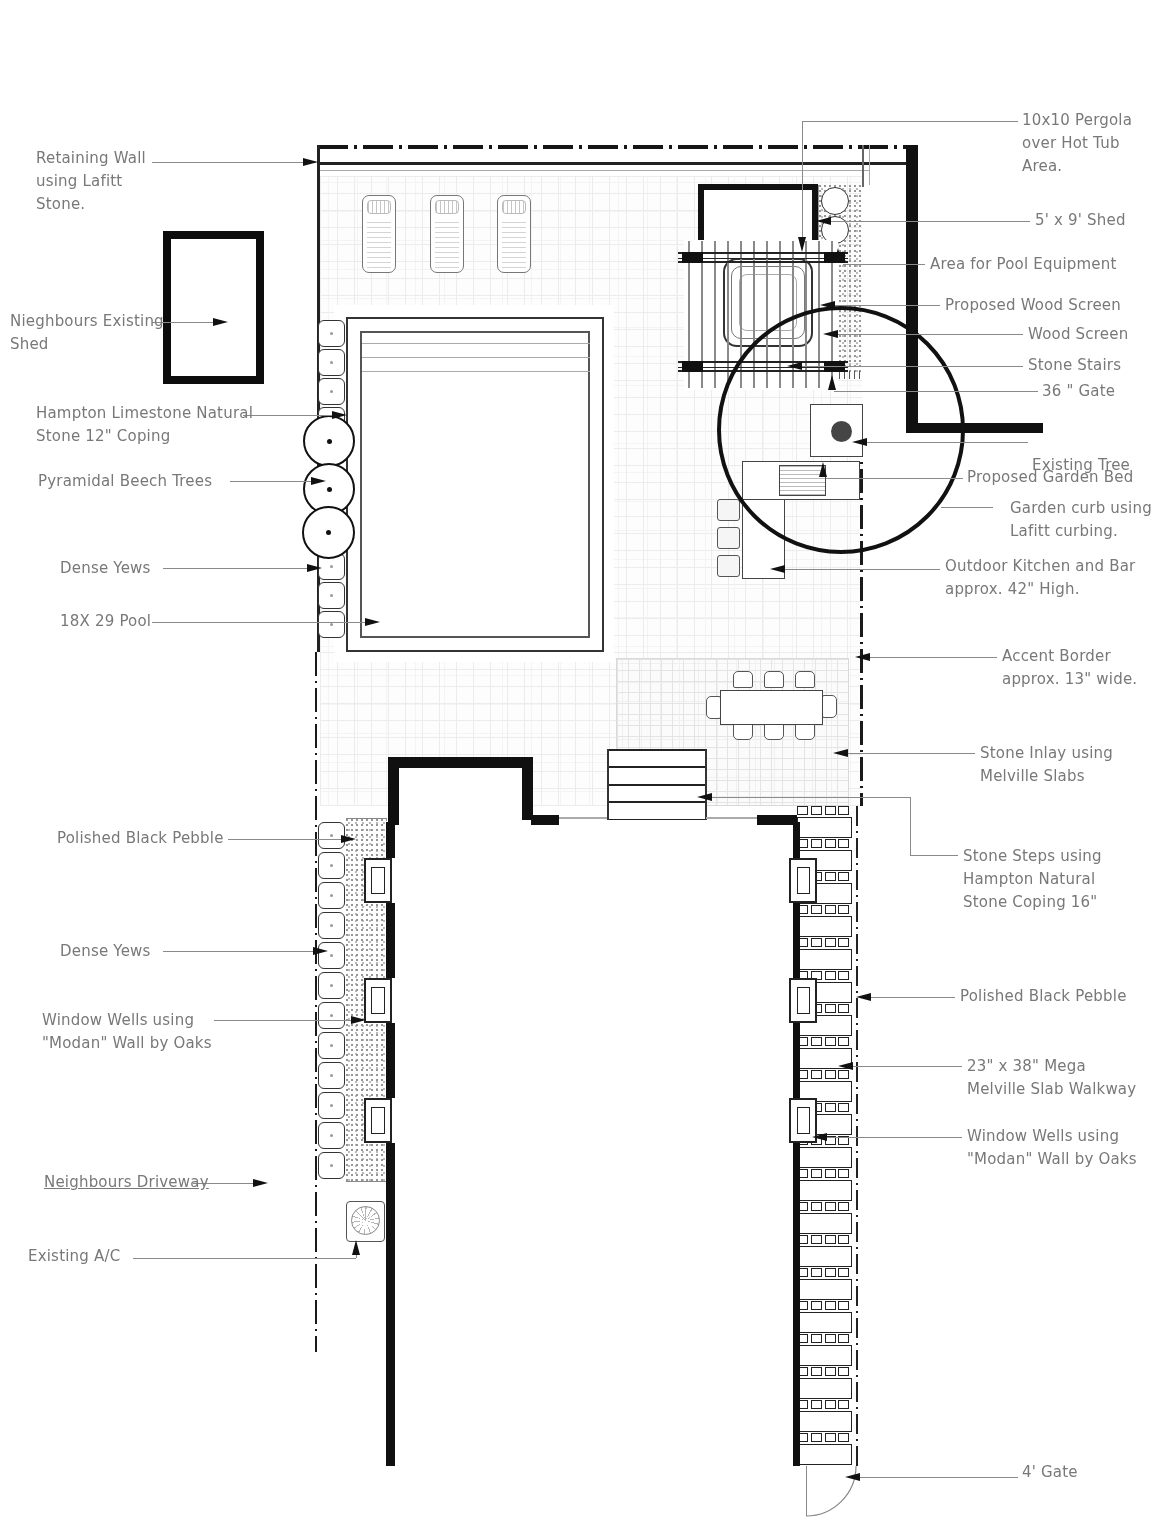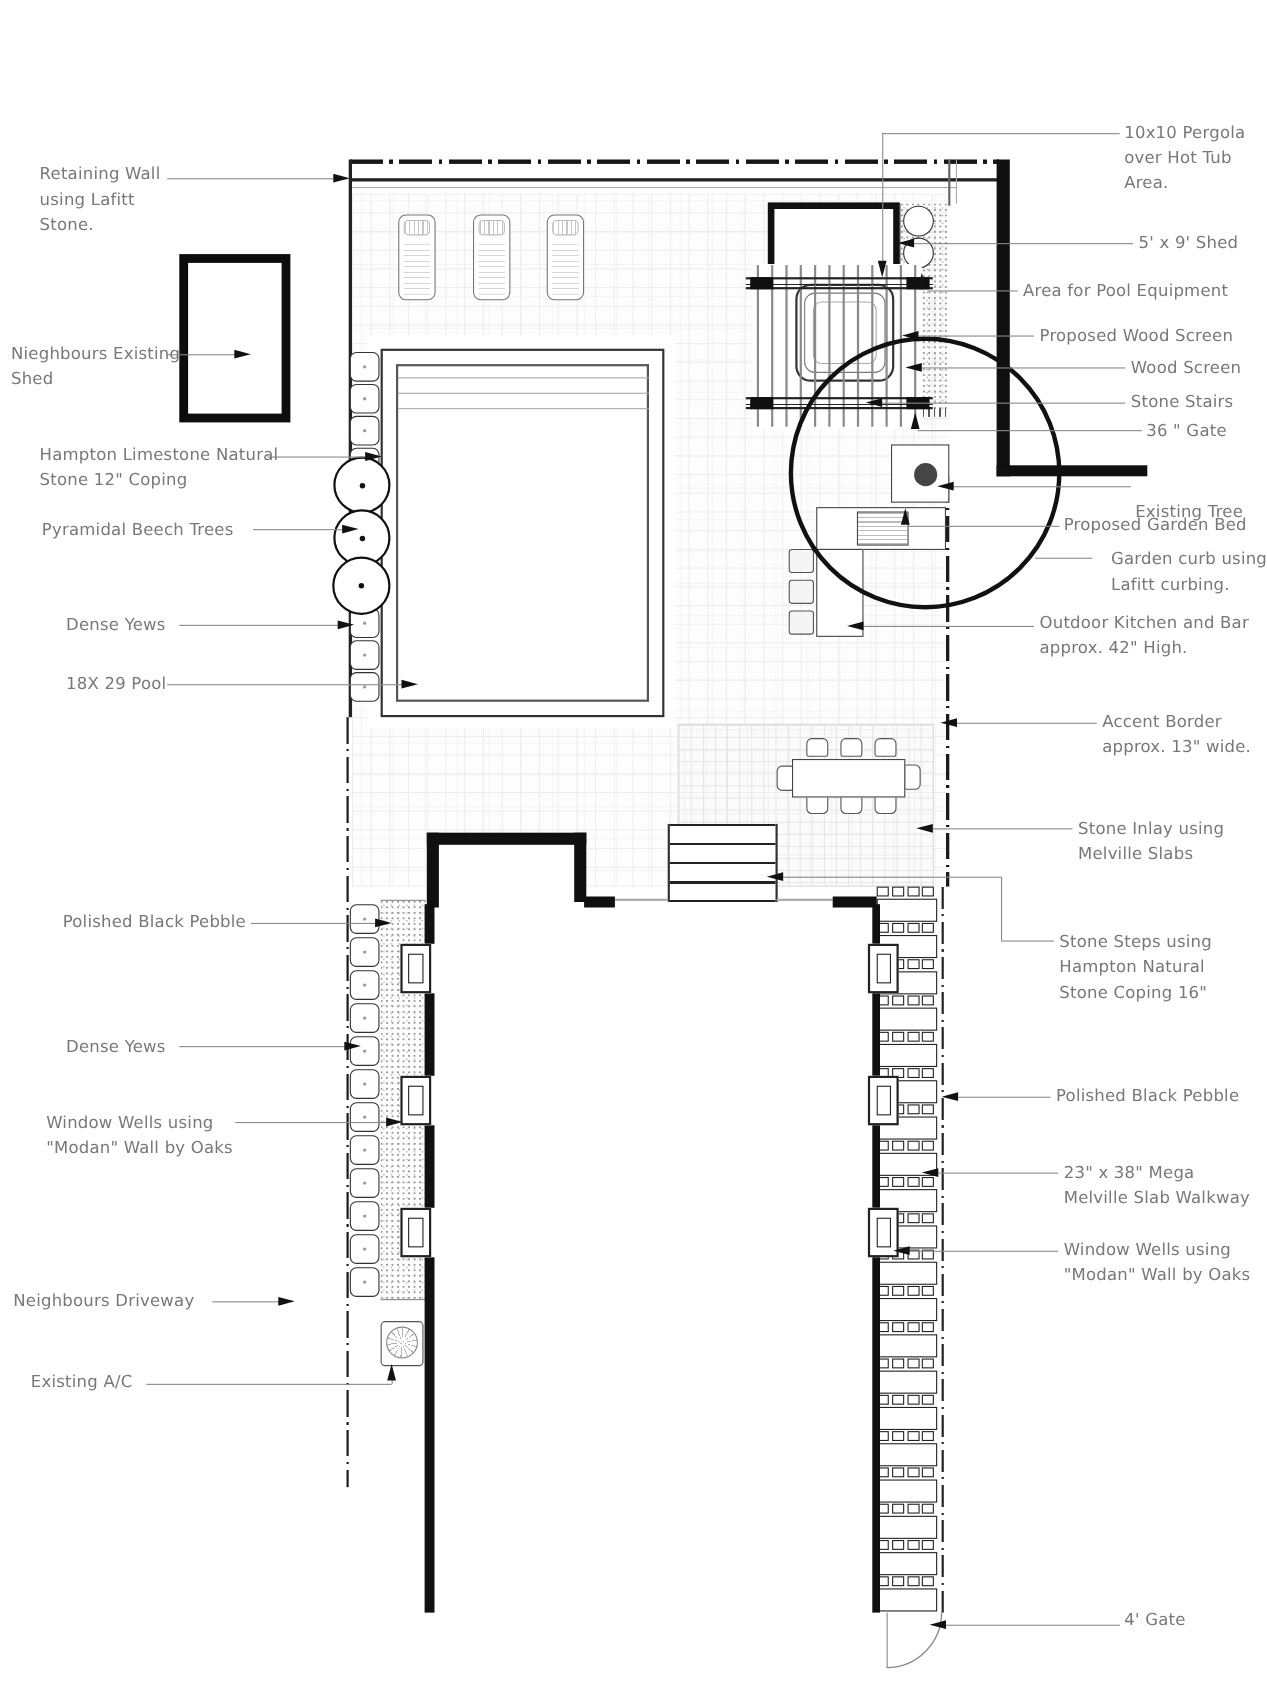--- a/index.html
+++ b/index.html
@@ -402,21 +402,21 @@
 Shed</div>
   <div class="lbl" style="left:36px;top:402px;">Hampton Limestone Natural
 Stone 12" Coping</div>
   <div class="lbl" style="left:38px;top:470px;">Pyramidal Beech Trees</div>
   <div class="lbl" style="left:60px;top:557px;">Dense Yews</div>
   <div class="lbl" style="left:60px;top:610px;">18X 29 Pool</div>
   <div class="lbl" style="left:57px;top:827px;">Polished Black Pebble</div>
   <div class="lbl" style="left:60px;top:940px;">Dense Yews</div>
   <div class="lbl" style="left:42px;top:1009px;">Window Wells using
 "Modan" Wall by Oaks</div>
-  <div class="lbl" style="left:12px;top:1171px;">Neighbours Driveway</div>
+  <div class="lbl" style="left:44px;top:1171px;text-decoration:underline;">Neighbours Driveway</div>
   <div class="lbl" style="left:28px;top:1245px;">Existing A/C</div>
   <div class="lbl" style="left:1022px;top:109px;">10x10 Pergola
 over Hot Tub
 Area.</div>
   <div class="lbl" style="left:1035px;top:209px;">5' x 9' Shed</div>
   <div class="lbl" style="left:930px;top:253px;">Area for Pool Equipment</div>
   <div class="lbl" style="left:945px;top:294px;">Proposed Wood Screen</div>
   <div class="lbl" style="left:1028px;top:323px;">Wood Screen</div>
   <div class="lbl" style="left:1028px;top:354px;">Stone Stairs</div>
   <div class="lbl" style="left:1042px;top:380px;">36 " Gate</div>

